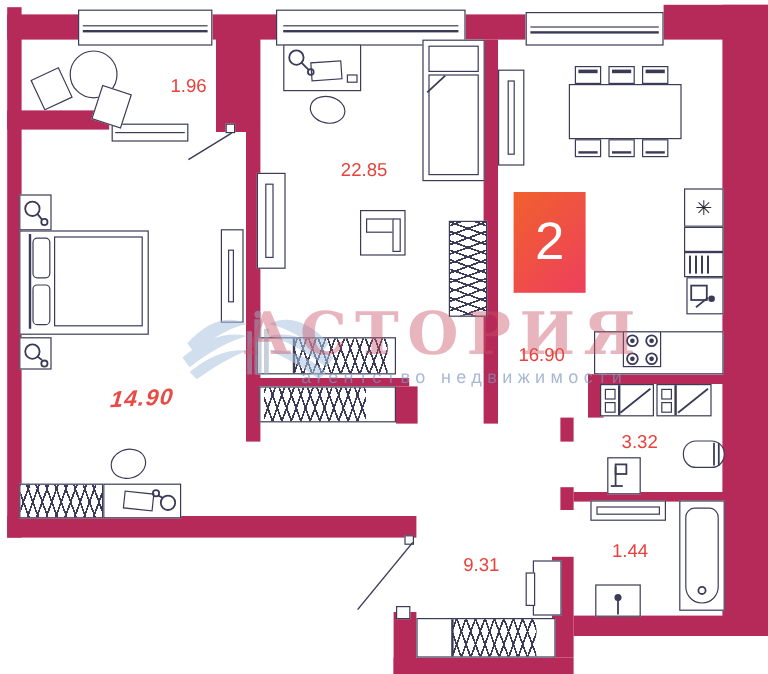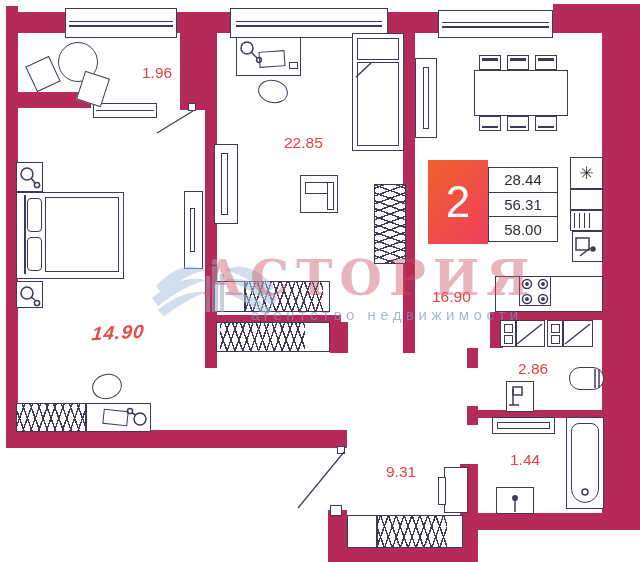--- a/index.html
+++ b/index.html
@@ -251,30 +251,25 @@
         <line x1="590" y1="324" x2="565" y2="344"></line>
       </g>
     <line x1="356" y1="77" x2="371" y2="63"></line>
     <circle cx="585" cy="492" r="3"></circle>
   </svg>
 
   <div class="lbl" style="left:142px;top:64px">1.96</div>
   <div class="lbl" style="left:284px;top:134px">22.85</div>
   <div class="lbl" style="left:432px;top:288px">16.90</div>
   <div class="lbl script" style="left:92px;top:322px">14.90</div>
-  <div class="lbl" style="left:518px;top:360px">2.86</div>
+  <div class="lbl" style="left:518px;top:360px">3.32</div>
   <div class="lbl" style="left:510px;top:451px">1.44</div>
   <div class="lbl" style="left:386px;top:463px">9.31</div>
 
   <div class="badge-num">2</div>
-  <div class="badge-table">
-    <div class="badge-row">28.44</div>
-    <div class="badge-row">56.31</div>
-    <div class="badge-row">58.00</div>
-  </div>
 
   <svg class="wm-logo" width="130" height="78" viewBox="0 0 130 78">
     <g fill="#aac4e0">
       <path d="M6,36 Q32,8 56,20 Q36,24 12,44 Z"></path>
       <path d="M2,48 Q30,24 56,30 Q34,36 8,56 Z"></path>
       <path d="M8,60 Q32,40 56,42 Q36,50 14,66 Z"></path>
       <path d="M124,36 Q98,8 74,20 Q94,24 118,44 Z"></path>
       <path d="M128,48 Q100,24 74,30 Q96,36 122,56 Z"></path>
       <path d="M122,60 Q98,40 74,42 Q94,50 116,66 Z"></path>
     </g>

